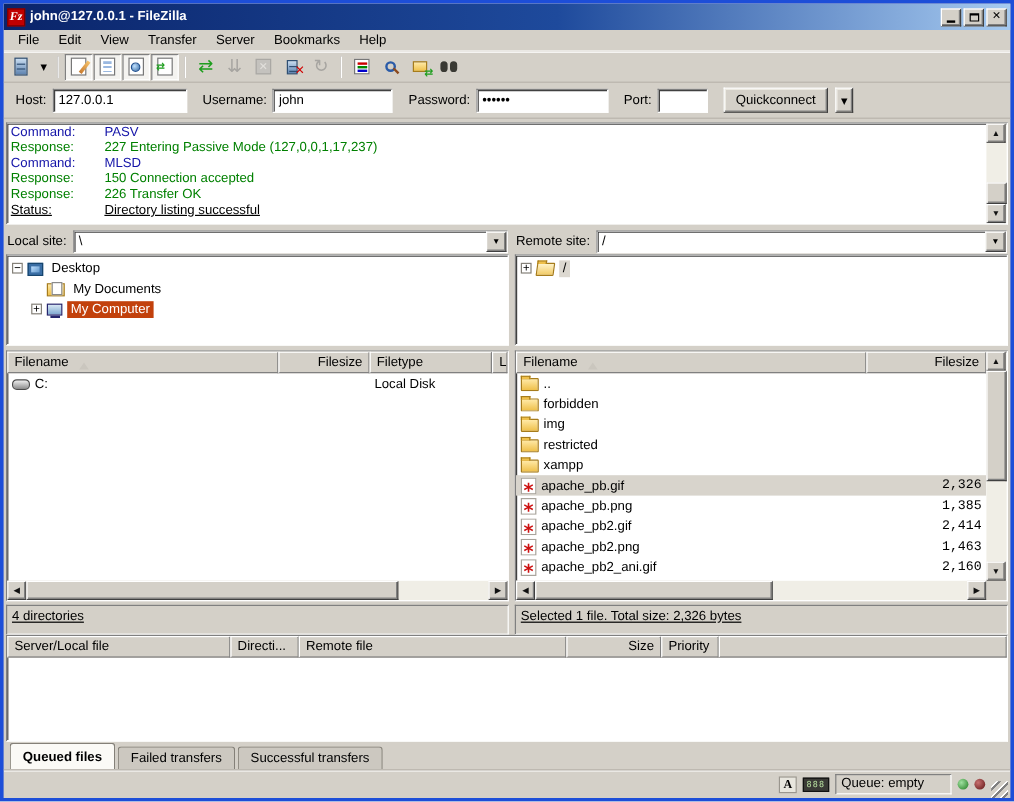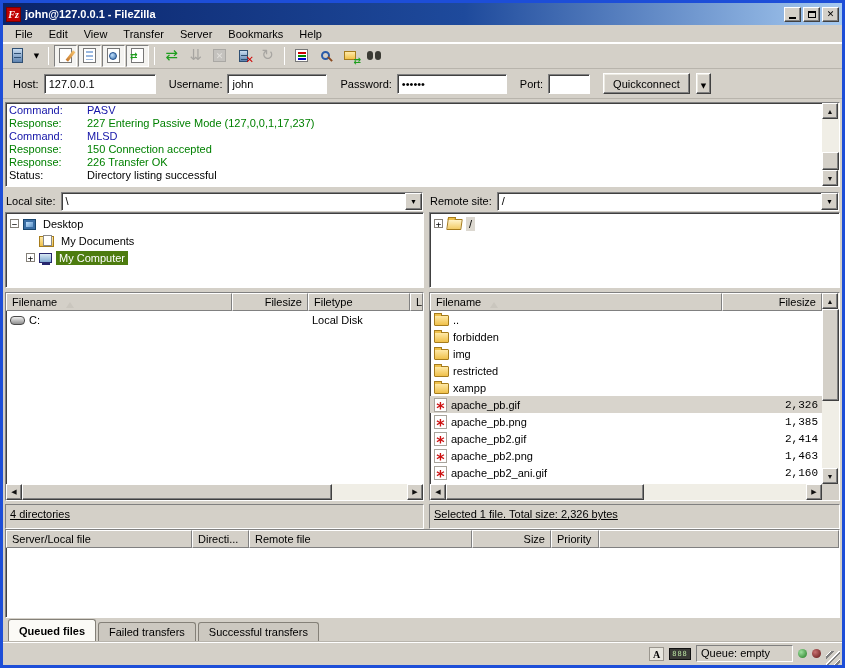--- a/index.html
+++ b/index.html
@@ -111,21 +111,21 @@
   .combo .drop { width:17px; background:#D4D0C8; border:1px solid; border-color:#FFF #404040 #404040 #FFF;
                  box-shadow:inset -1px -1px 0 #808080; display:flex; align-items:center; justify-content:center; font-size:7px; }
 
   .treebox { height:76px; flex:none; background:#fff; border:1px solid; border-color:#808080 #FFF #FFF #808080;
              box-shadow:inset 1px 1px 0 #404040; padding:2px 0 0 2px; overflow:hidden; }
   .treerow { height:17px; display:flex; align-items:center; white-space:nowrap; }
   .exp { width:9px; height:9px; flex:none; border:1px solid #848078; background:#fff; margin-right:4px;
          font:9px/8px "DejaVu Sans Mono",monospace; text-align:center; }
   .expspacer { width:13px; flex:none; }
   .treelabel { padding:1px 3px; }
-  .treelabel.sel { background:#4d7c0f; color:#fff; }
+  .treelabel.sel { background:#c2410c; color:#fff; }
   .treelabel.selin { background:#DCD8D0; }
 
   .hsplitter { height:4px; flex:none; }
 
   .listframe { height:209px; flex:none; background:#fff; border:1px solid;
                border-color:#808080 #FFF #FFF #808080; box-shadow:inset 1px 1px 0 #404040;
                display:flex; flex-direction:column; overflow:hidden; }
   .listheader { height:18px; flex:none; display:flex; background:#D4D0C8; }
   .hcell { height:18px; padding:2px 5px; background:#D4D0C8; border:1px solid; border-color:#FFF #808080 #808080 #FFF;
            white-space:nowrap; overflow:hidden; display:flex; align-items:flex-end; }
@@ -306,21 +306,21 @@
           <span class="logtext">MLSD</span>
         </div>
         <div class="logrow" style="color: rgb(0, 128, 0);">
           <span class="loglabel">Response:</span>
           <span class="logtext">150 Connection accepted</span>
         </div>
         <div class="logrow" style="color: rgb(0, 128, 0);">
           <span class="loglabel">Response:</span>
           <span class="logtext">226 Transfer OK</span>
         </div>
-        <div class="logrow" style="color: rgb(0, 0, 0);">
+        <div class="logrow" style="color: rgb(0, 0, 0); text-decoration: underline;">
           <span class="loglabel">Status:</span>
           <span class="logtext">Directory listing successful</span>
         </div>
       </div>
     <div class="vscroll">
       <span class="sbtn">▲</span>
       <span class="strack" style="flex-direction:column">
         <span class="sthumb" style="height:18px;margin-top:auto"></span>
       </span>
       <span class="sbtn">▼</span>

